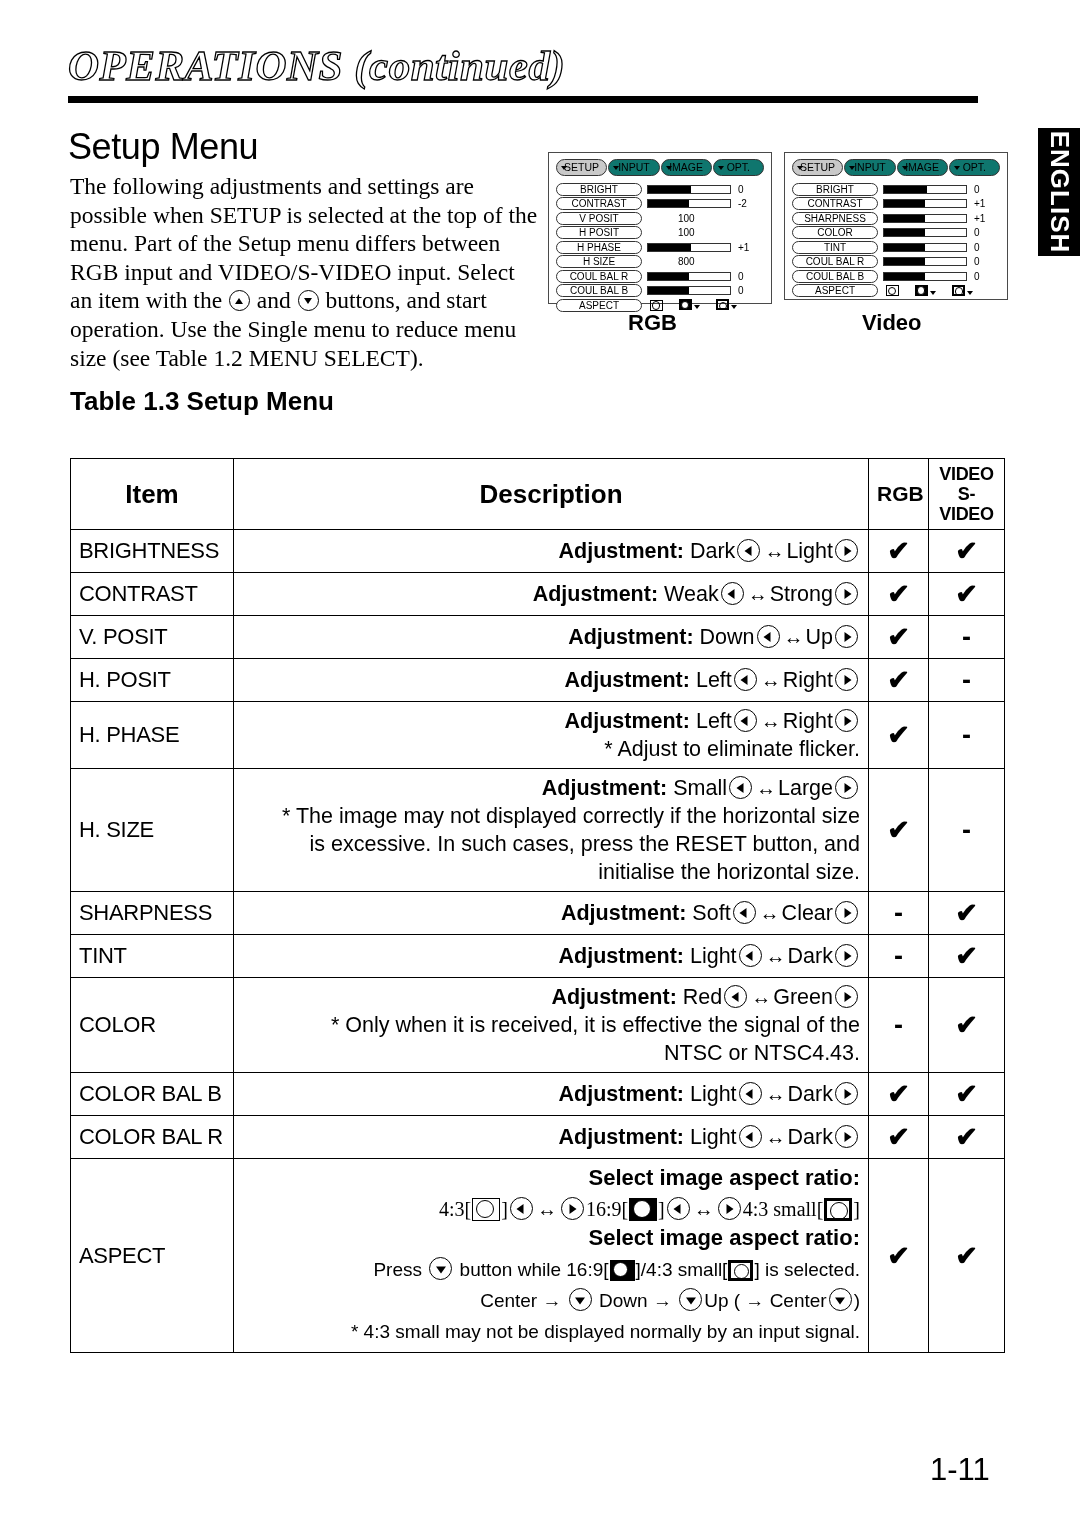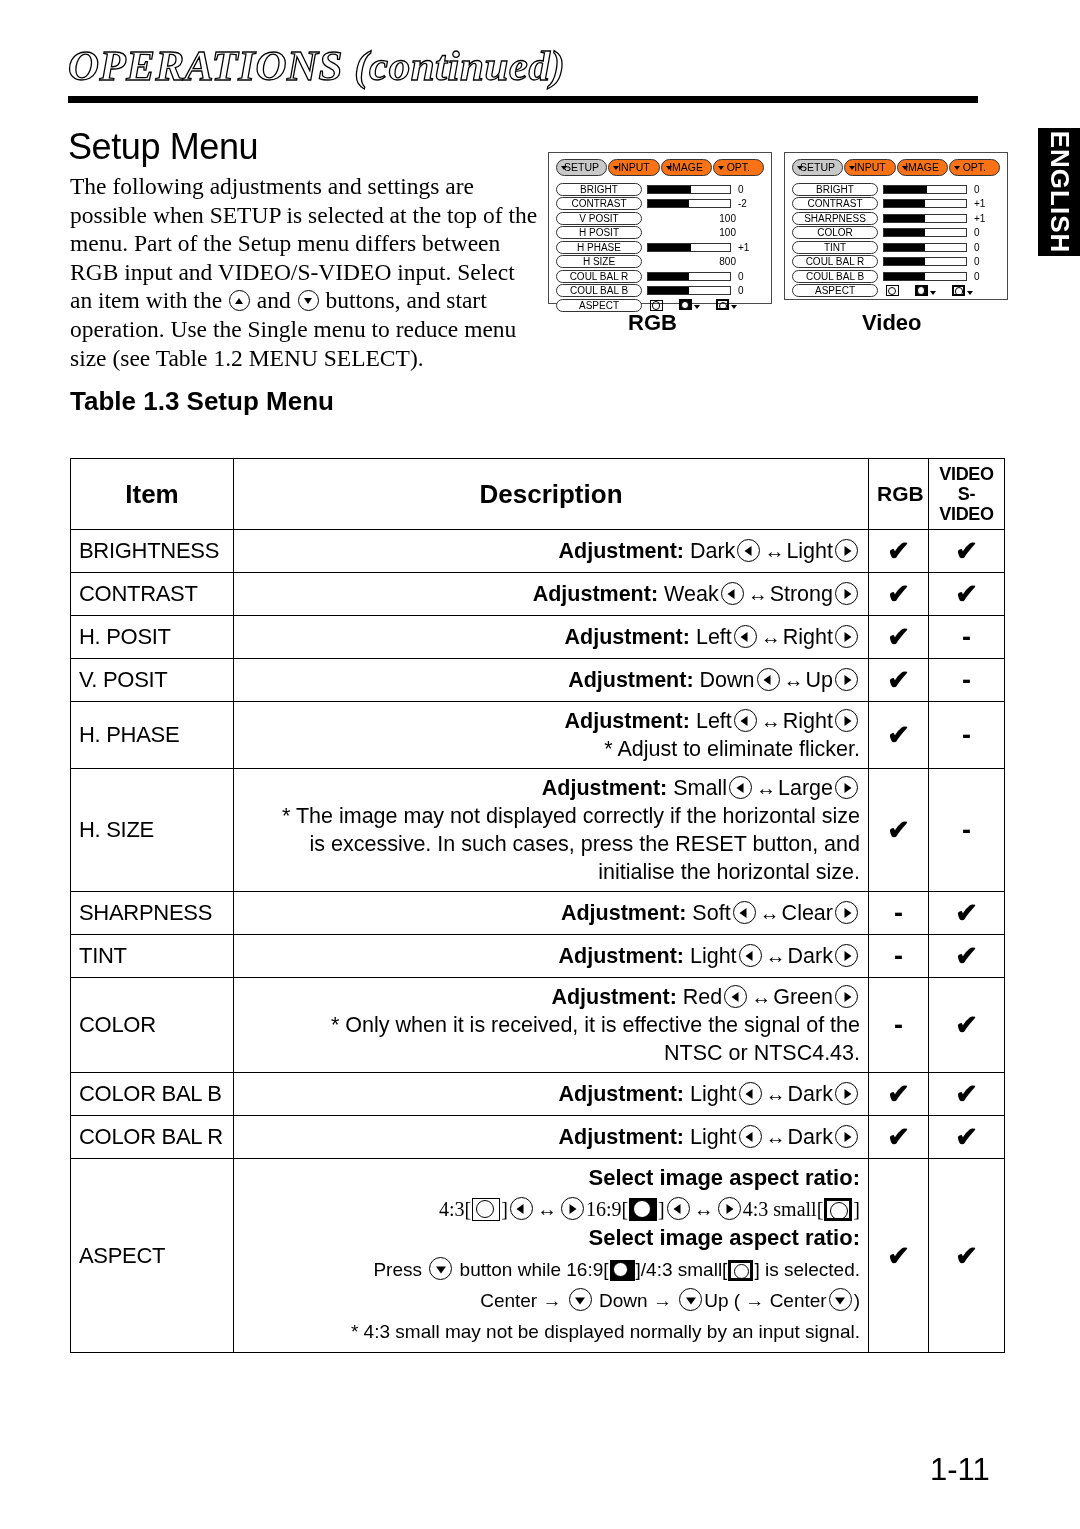--- a/index.html
+++ b/index.html
@@ -130,21 +130,21 @@
   }
   .osd-tab {
     flex: 1;
     border: 1.2px solid #333;
     border-radius: 9px;
     font-size: 10.5px;
     text-align: center;
     padding: 1px 0 1.5px 0;
     position: relative;
     white-space: nowrap;
-    background: #f97316;
+    background: #0f766e;
   }
   .osd-tab.active { background: #c9c9c9; }
   .osd-tab .caret {
     position: absolute;
     left: 4px;
     top: 6px;
     width: 0; height: 0;
     border-left: 3px solid transparent;
     border-right: 3px solid transparent;
     border-top: 4px solid #000;
@@ -184,23 +184,24 @@
     display: block;
   }
   .osd-num {
     font-size: 10px;
     width: 26px;
     text-align: left;
     padding-left: 7px;
   }
   .osd-plain {
     flex: 1;
-    text-align: right;
+    text-align: left;
     font-size: 10px;
     padding-right: 28px;
+    margin-left: 36px;
   }
   .osd-aspect-icons {
     flex: 1;
     display: flex;
     align-items: center;
     gap: 16px;
     padding-left: 8px;
   }
   .asp-ico {
     width: 13px; height: 11px;
@@ -574,28 +575,28 @@
         <td class="mark">✔</td>
         <td class="mark">✔</td>
       </tr>
       <tr>
         <td class="item">CONTRAST</td>
         <td class="desc"><span class="adjust-lead">Adjustment:</span> <span>Weak</span><span class="tb left"></span><span class="arrow-lr">↔</span><span>Strong</span><span class="tb right"></span></td>
         <td class="mark">✔</td>
         <td class="mark">✔</td>
       </tr>
       <tr>
+        <td class="item">V. POSIT</td>
+        <td class="desc"><span class="adjust-lead">Adjustment:</span> <span>Down</span><span class="tb left"></span><span class="arrow-lr">↔</span><span>Up</span><span class="tb right"></span></td>
+        <td class="mark">✔</td>
+        <td class="mark">-</td>
+      </tr>
+      <tr>
         <td class="item">H. POSIT</td>
         <td class="desc"><span class="adjust-lead">Adjustment:</span> <span>Left</span><span class="tb left"></span><span class="arrow-lr">↔</span><span>Right</span><span class="tb right"></span></td>
-        <td class="mark">✔</td>
-        <td class="mark">-</td>
-      </tr>
-      <tr>
-        <td class="item">V. POSIT</td>
-        <td class="desc"><span class="adjust-lead">Adjustment:</span> <span>Down</span><span class="tb left"></span><span class="arrow-lr">↔</span><span>Up</span><span class="tb right"></span></td>
         <td class="mark">✔</td>
         <td class="mark">-</td>
       </tr>
       <tr>
         <td class="item">H. PHASE</td>
         <td class="desc"><span class="adjust-lead">Adjustment:</span> <span>Left</span><span class="tb left"></span><span class="arrow-lr">↔</span><span>Right</span><span class="tb right"></span><span class="note">* Adjust to eliminate flicker.</span></td>
         <td class="mark">✔</td>
         <td class="mark">-</td>
       </tr>
       <tr>

